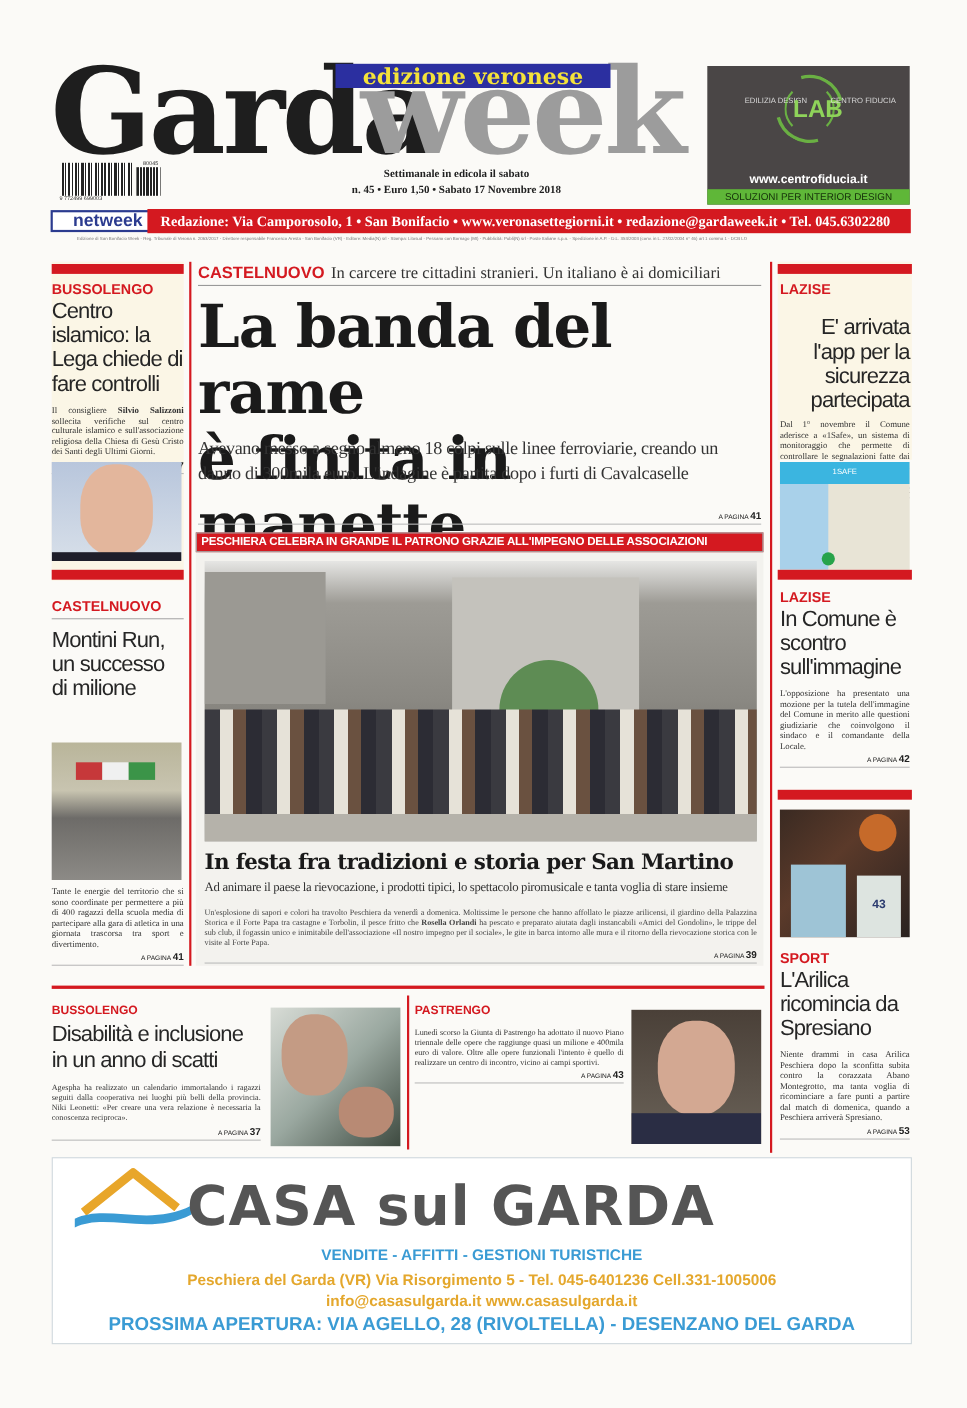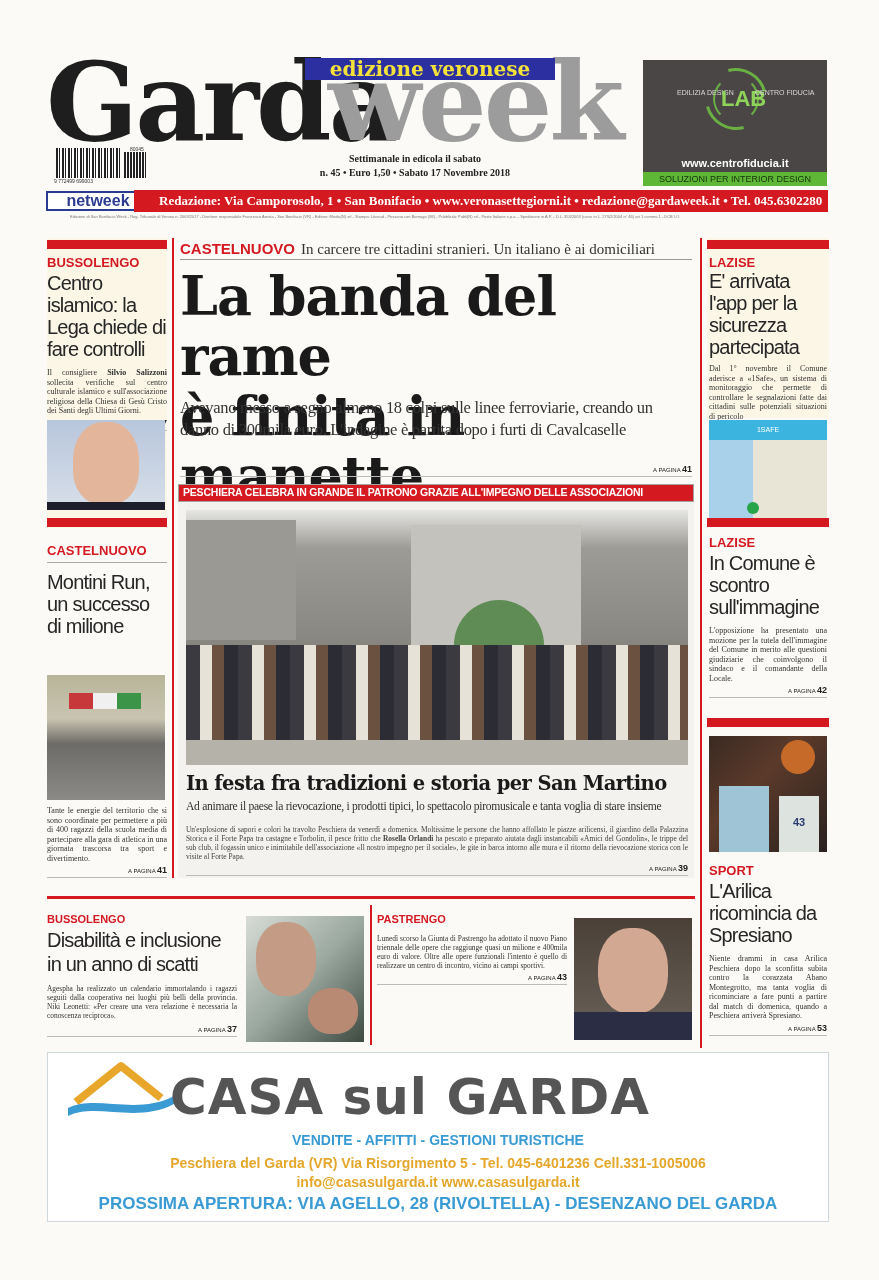--- a/index.html
+++ b/index.html
@@ -20,21 +20,21 @@
   .ad-top { left: 643px; top: 60px; width: 184px; height: 126px; background: #4a4646; }
   .ad-top .ring { position: absolute; left: 62px; top: 8px; width: 62px; height: 62px; border: 3px solid #6ab043; border-radius: 50%; border-left-color: transparent; border-right-color: transparent; transform: rotate(30deg); }
   .ad-top .ring2 { position: absolute; left: 70px; top: 16px; width: 46px; height: 46px; border: 2px solid #6ab043; border-radius: 50%; border-top-color: transparent; border-bottom-color: transparent; }
   .ad-top .lab { position: absolute; left: 78px; top: 26px; color: #8fd35a; font-family: "Liberation Sans", sans-serif; font-size: 22px; font-weight: bold; }
   .ad-top .edl { position: absolute; left: 34px; top: 28px; color: #d8d8d8; font-size: 7px; font-family: "Liberation Sans", sans-serif; line-height: 9px; text-align: right; }
   .ad-top .edr { position: absolute; left: 112px; top: 28px; color: #d8d8d8; font-size: 7px; font-family: "Liberation Sans", sans-serif; line-height: 9px; }
   .ad-top .url { position: absolute; left: 0; top: 97px; width: 184px; text-align: center; color: #fff; font-family: "Liberation Sans", sans-serif; font-weight: bold; font-size: 11px; }
   .ad-top .slogan { position: absolute; left: 0; bottom: 0; width: 184px; height: 14px; background: #5fb738; color: #16320a; font-family: "Liberation Sans", sans-serif; font-size: 9px; line-height: 14px; text-align: center; }
 
   .netweek { left: 46px; top: 191px; width: 104px; height: 20px; border: 2px solid #2b3b8f; color: #2b3b8f; font-family: "Liberation Sans", sans-serif; font-weight: bold; font-size: 16px; line-height: 16px; text-align: center; background: #fff; }
-  .redbar { left: 134px; top: 190px; width: 694px; height: 22px; background: #d41920; color: #fff; font-family: "Liberation Serif", serif; font-weight: bold; font-size: 13px; line-height: 22px; padding-left: 25px; white-space: nowrap; }
+  .redbar { left: 134px; top: 190px; width: 694px; height: 22px; background: #d41920; color: #fff; font-family: "Liberation Serif", serif; font-weight: bold; font-size: 13px; line-height: 22px; padding-left: 12px; white-space: nowrap; }
   .fineprint { left: 70px; top: 214px; width: 758px; height: 6px; font-size: 4px; color: #777; white-space: nowrap; overflow: hidden; font-family: "Liberation Sans", sans-serif; }
 
   
   .col-rule { width: 2px; background: #d41920; }
   .redblock { height: 9px; background: #d41920; }
   .kicker { font-family: "Liberation Sans", sans-serif; font-weight: bold; color: #d41920; font-size: 13px; line-height: 14px; }
   .side-title { font-family: "Liberation Sans", sans-serif; font-stretch: condensed; font-size: 20px; line-height: 22px; color: #262626; letter-spacing: -0.8px; }
   .body-text { font-size: 8px; line-height: 9.5px; color: #333; text-align: justify; }
   .apagina { font-family: "Liberation Sans", sans-serif; font-size: 6px; text-align: right; color: #222; border-bottom: 1px solid #bbb; padding-bottom: 2px; }
   .apagina b { font-size: 9px; }
@@ -144,21 +144,21 @@
 </div>
 <div class="abs feature-title">In festa fra tradizioni e storia per San Martino</div>
 <div class="abs feature-deck">Ad animare il paese la rievocazione, i prodotti tipici, lo spettacolo piromusicale e tanta voglia di stare insieme</div>
 <div class="abs feature-body"><span>Un'esplosione di sapori e colori ha travolto Peschiera da venerdì a domenica. Moltissime le persone che hanno affollato le piazze arilicensi, il giardino della Palazzina Storica e il Forte Papa tra castagne e Torbolin, il pesce fritto che </span><b>Rosella Orlandi</b><span> ha pescato e preparato aiutata dagli instancabili «Amici del Gondolin», le trippe del sub club, il fogassin unico e inimitabile dell'associazione «Il nostro impegno per il sociale», le gite in barca intorno alle mura e il ritorno della rievocazione storica con le visite al Forte Papa.</span></div>
 <div class="abs apagina" style="left:186px; top:863px; width:502px;"><span>A PAGINA</span> <b>39</b></div>
 
 <div class="abs side-bg" style="left:707px; top:238px; width:122px; height:180px;"></div>
 <div class="abs redblock" style="left:707px; top:240px; width:122px;"></div>
 <div class="abs" style="left:709px; top:256px; width:118px;">
   <div class="kicker">LAZISE</div>
-  <div class="side-title" style="margin-top:0;">E' arrivata l'app per la sicurezza partecipata</div>
+  <div class="side-title" style="margin-top:17px;text-align:right;">E' arrivata l'app per la sicurezza partecipata</div>
   <div class="body-text" style="margin-top:6px;">Dal 1° novembre il Comune aderisce a «1Safe», un sistema di monitoraggio che permette di controllare le segnalazioni fatte dai cittadini sulle potenziali situazioni di pericolo</div>
   <div class="apagina" style="margin-top:2px;"><span>A PAGINA</span> <b>42</b></div>
 </div>
 <div class="abs photo" style="left:709px; top:420px; width:118px; height:98px; background:#e8e4d6;">
   <div style="position:absolute; left:0; top:0; width:118px; height:20px; background:#3bb5e0; color:#fff; font-family:'Liberation Sans',sans-serif; font-size:7px; line-height:20px; text-align:center;">1SAFE</div>
   <div style="position:absolute; left:0; top:20px; width:44px; height:78px; background:#a9d1ea;"></div>
   <div style="position:absolute; left:38px; top:82px; width:12px; height:12px; border-radius:50%; background:#27a34a;"></div>
 </div>
 <div class="abs redblock" style="left:707px; top:518px; width:122px;"></div>
 

